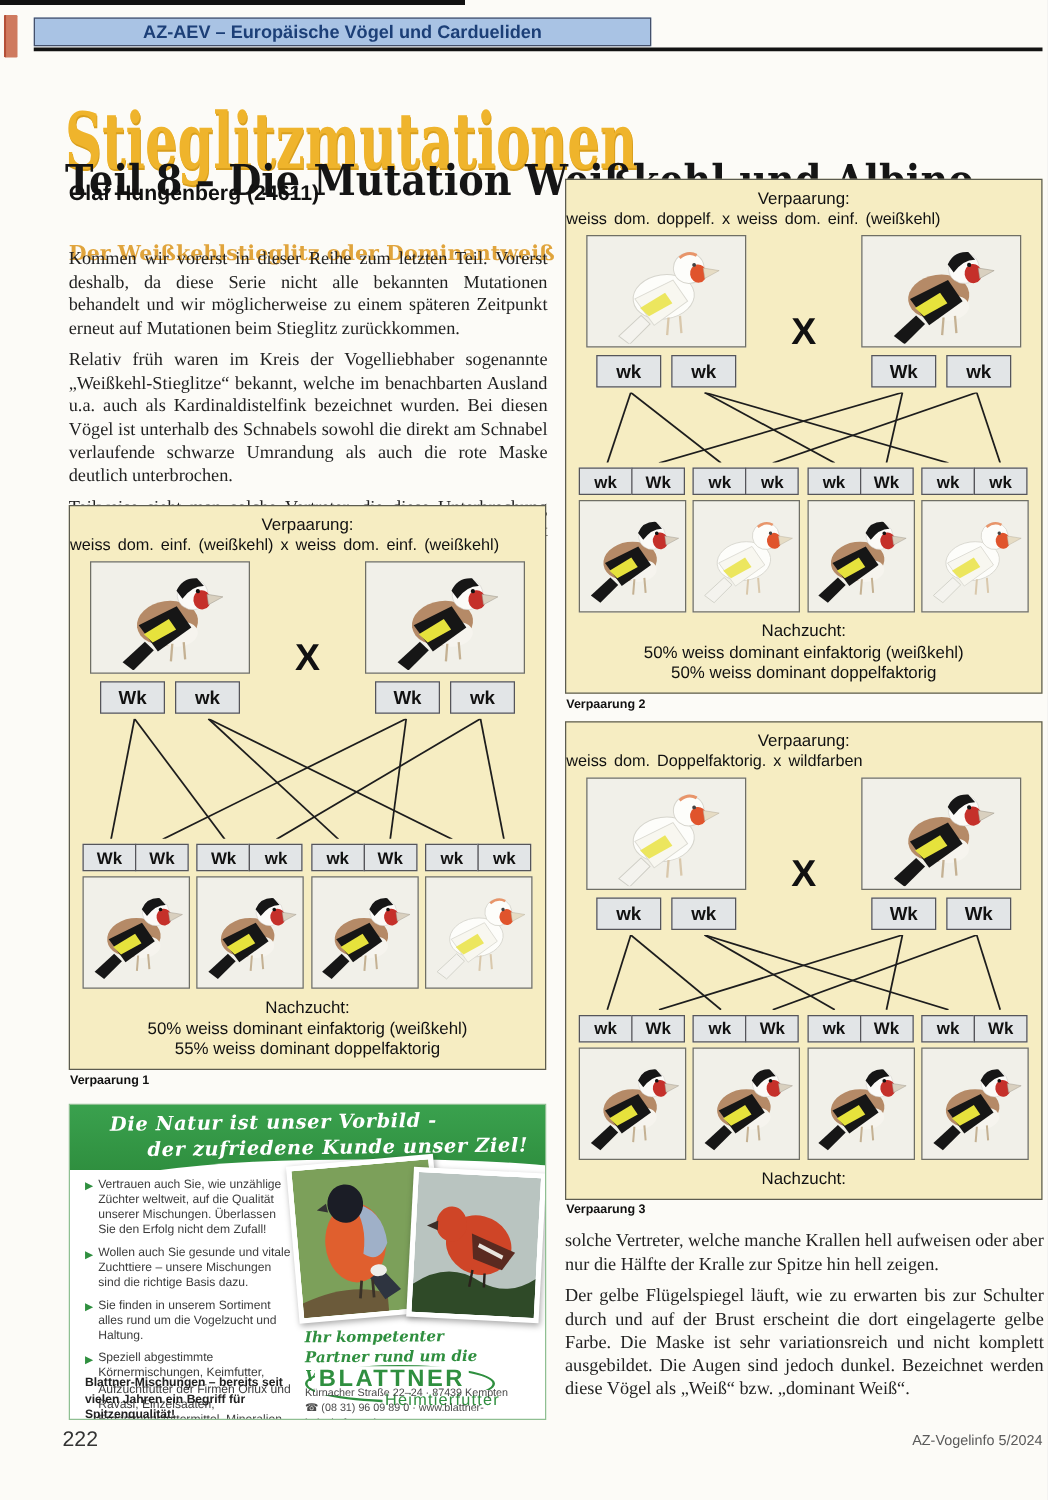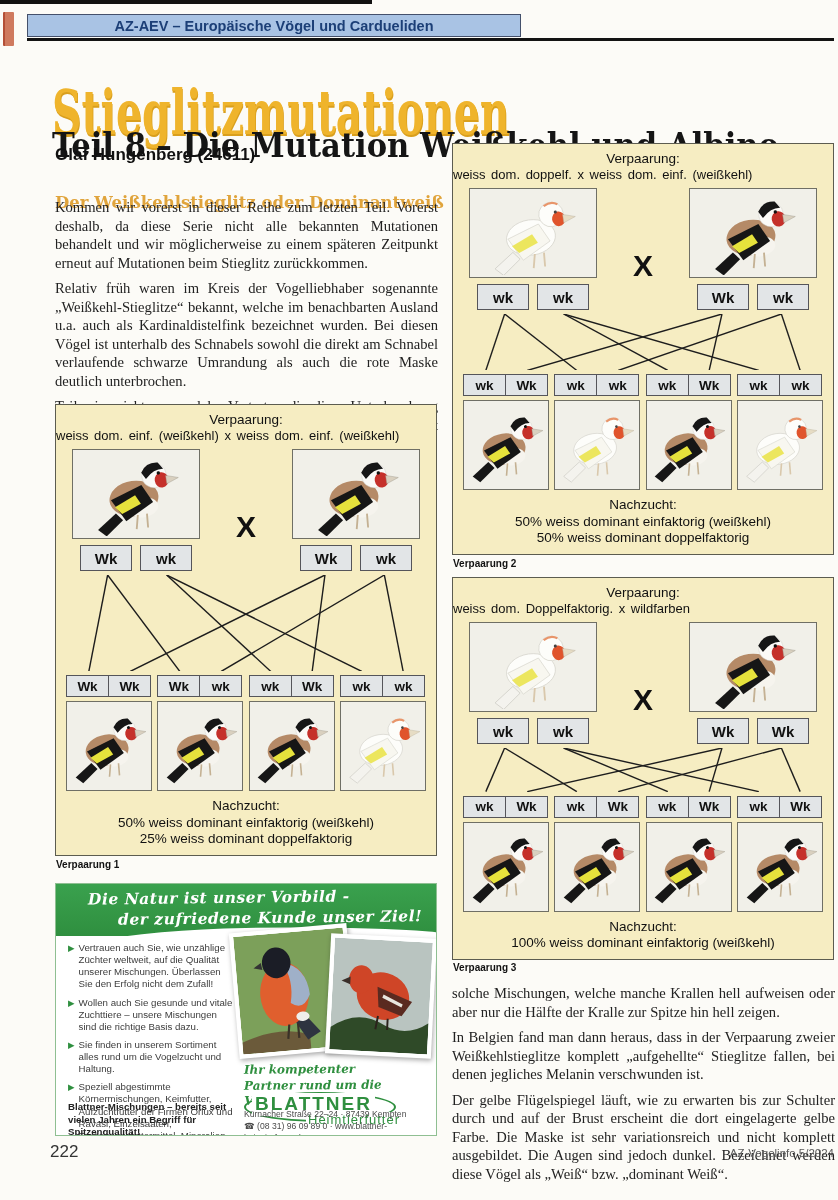--- a/index.html
+++ b/index.html
@@ -263,21 +263,21 @@
         <div class="bird-box">
             <svg>
               <use href="#bird-white"></use>
             </svg>
           </div>
       </div>
     </div>
     <div class="result">
       <div>Nachzucht:</div>
       <div>50% weiss dominant einfaktorig (weißkehl)</div>
-      <div>25% weiss dominant doppelfaktorig</div>
+      <div>55% weiss dominant doppelfaktorig</div>
     </div>
   </section>
   <div class="caption cap1">Verpaarung 1</div>
 
   <section class="panel panel2">
     <div class="panel-title">Verpaarung:</div>
     <div class="panel-subtitle">weiss dom. doppelf. x weiss dom. einf. (weißkehl)</div>
     <div class="parents-row">
       <div class="parent">
         <div class="bird-box">
@@ -450,21 +450,20 @@
           </div>
         <div class="bird-box">
             <svg>
               <use href="#bird-wild"></use>
             </svg>
           </div>
       </div>
     </div>
     <div class="result">
       <div>Nachzucht:</div>
-      <div>100% weiss dominant einfaktorig (weißkehl)</div>
     </div>
   </section>
   <div class="caption cap3">Verpaarung 3</div>
 
   <section class="adbox">
     <div class="ad-band"></div>
     <div class="ad-h1">Die Natur ist unser Vorbild -</div>
     <div class="ad-h2">der zufriedene Kunde unser Ziel!</div>
     <div class="ad-bullets">
       <div class="bullet">
@@ -504,21 +503,20 @@
       <div class="logo-text">BLATTNER</div>
       <div class="logo-sub">Heimtierfutter</div>
     </div>
     <div class="ad-address">
       <div>Kürnacher Straße 22–24 · 87439 Kempten</div>
       <div>☎ (08 31) 96 09 89 0 · www.blattner-heimtierfutter.de</div>
     </div>
   </section>
 
   <div class="textcol right-text">
-    <p>solche Mischungen, welche manche Krallen hell aufweisen oder aber nur die Hälfte der Kralle zur Spitze hin hell zeigen.</p>
-    <p>In Belgien fand man dann heraus, dass in der Verpaarung zweier Weißkehlstieglitze komplett „aufgehellte“ Stieglitze fallen, bei denen jegliches Melanin verschwunden ist.</p>
+    <p>solche Vertreter, welche manche Krallen hell aufweisen oder aber nur die Hälfte der Kralle zur Spitze hin hell zeigen.</p>
     <p>Der gelbe Flügelspiegel läuft, wie zu erwarten bis zur Schulter durch und auf der Brust erscheint die dort eingelagerte gelbe Farbe. Die Maske ist sehr variationsreich und nicht komplett ausgebildet. Die Augen sind jedoch dunkel. Bezeichnet werden diese Vögel als „Weiß“ bzw. „dominant Weiß“.</p>
   </div>
 
   <div class="page-num">222</div>
   <div class="footer-right">AZ-Vogelinfo 5/2024</div>
 
 </div>
 
 </body></html>

